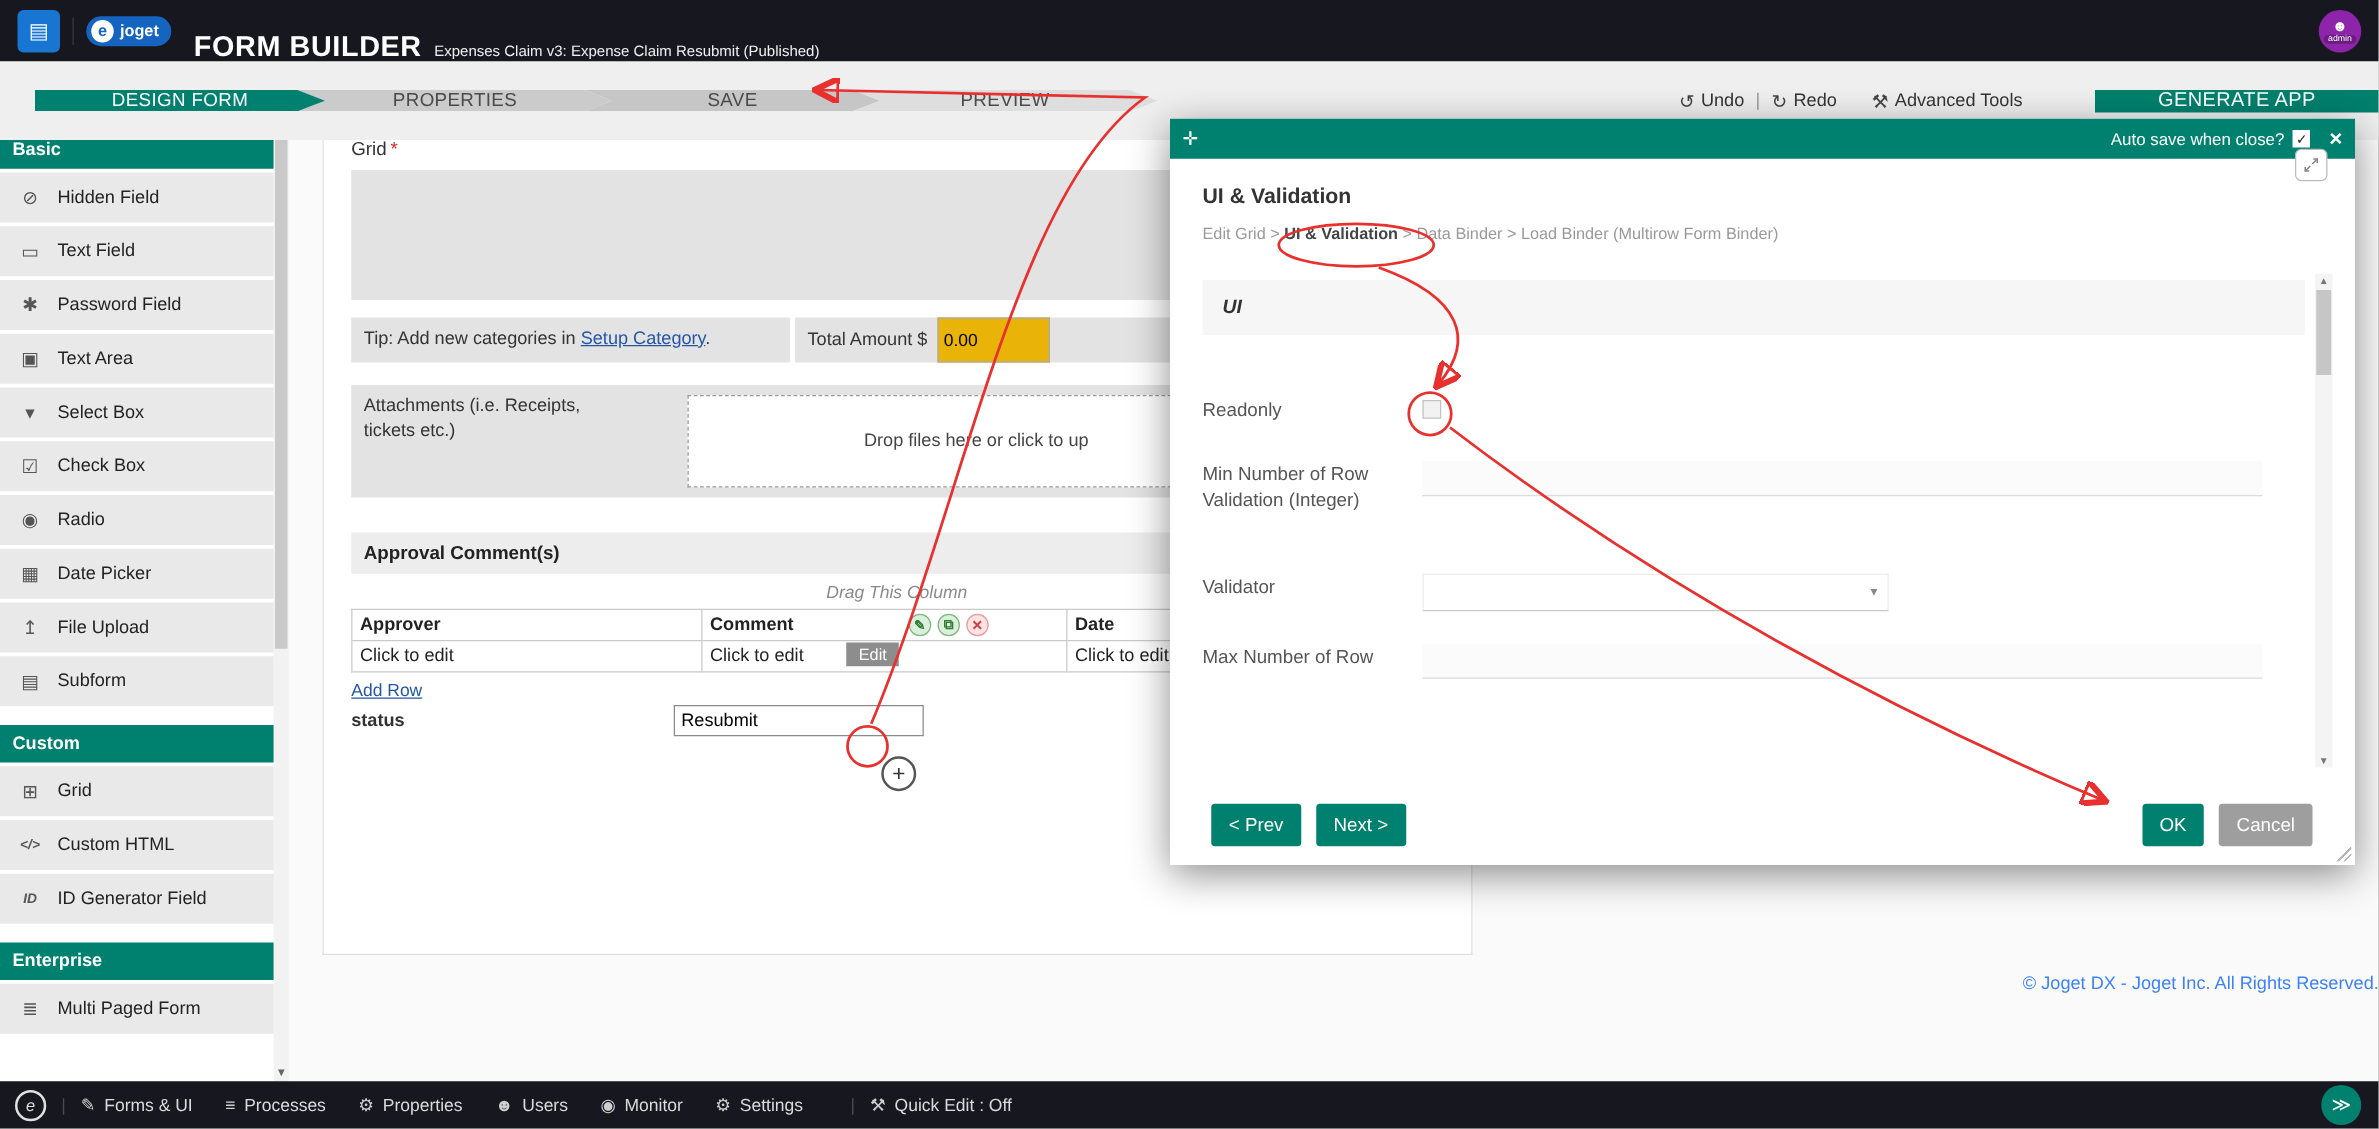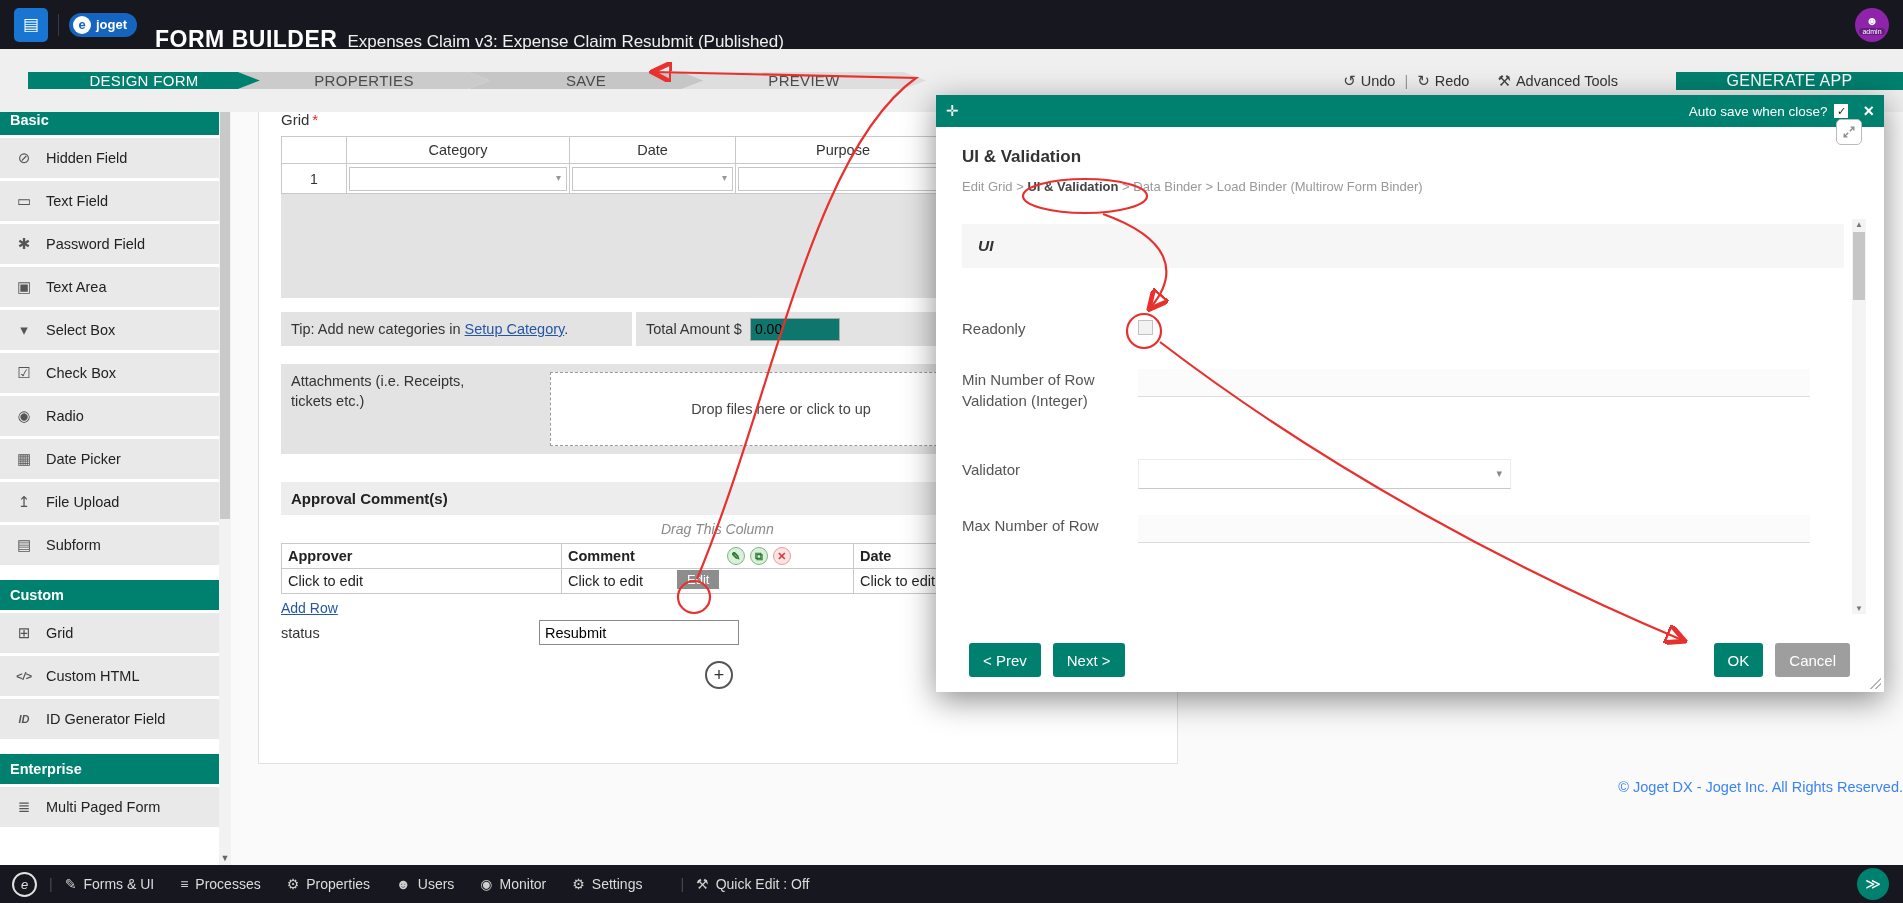--- a/index.html
+++ b/index.html
@@ -12,21 +12,21 @@
                 display:flex; align-items:center; padding:0 14px; gap:10px; z-index:10; }
   .app-icon { width:34px; height:34px; background:#1876d2; border-radius:5px; color:#fff;
               font-size:17px; display:flex; align-items:center; justify-content:center; }
   .hdr-sep { width:1px; height:22px; background:#3a3a46; }
   .joget-logo { display:flex; align-items:center; gap:5px; background:#1565c0; border-radius:14px; padding:3px 10px 3px 4px; }
   .joget-e { width:18px; height:18px; border-radius:50%; background:#fff; color:#1565c0; font-weight:bold;
              font-size:13px; display:flex; align-items:center; justify-content:center; }
   .joget-text { color:#fff; font-size:13px; font-weight:bold; }
   .hdr-titles { display:flex; align-items:baseline; gap:10px; margin-left:8px; }
   .hdr-title { color:#fff; font-size:23px; font-weight:bold; letter-spacing:.5px; }
-  .hdr-sub { color:#f0f0f0; font-size:17px;margin-top:36px; }
+  .hdr-sub { color:#f0f0f0; font-size:12px;margin-top:36px; }
   .avatar { margin-left:auto; width:34px; height:34px; border-radius:50%; background:#8e24aa; color:#fff;
             display:flex; flex-direction:column; align-items:center; justify-content:center; line-height:1; cursor:pointer; }
   .avatar .aglyph { font-size:12px; }
   .avatar .albl { font-size:7px; margin-top:1px; background:rgba(0,0,0,.25); padding:0 3px; border-radius:4px; }
 
   
   .toolbar { position:absolute; top:49px; left:0; right:0; height:63px; background:#efefef;
              display:flex; align-items:center; z-index:6;padding-left:28px; }
   .tab { display:flex; align-items:center; justify-content:center; font-size:15px; color:#4a4a4a;
          letter-spacing:.3px; cursor:pointer; }
@@ -69,21 +69,21 @@
   .grow td { height:30px; padding:2px; }
   .num-cell { text-align:center; font-size:14px; color:#333; }
   .fake-select { position:relative; height:24px; background:#fff; border:1px solid #c6c6c6; cursor:pointer; }
   .fake-select::after { content:"▾"; position:absolute; right:5px; top:4px; font-size:10px; color:#999; }
   .grid-gray { width:742px; height:104px; background:#e3e3e3; }
   .tip-row { margin-top:14px; display:flex; gap:4px; width:742px; }
   .tip-left { width:351px; background:#e3e3e3; padding:9px 10px; font-size:14.5px; color:#333; }
   .link { color:#2456a6; text-decoration:underline; cursor:pointer; }
   .tip-right { flex:1; background:#e3e3e3; display:flex; align-items:center; gap:8px; padding:0 10px;
                font-size:14.5px; color:#333; }
-  .amt-input { width:90px; height:23px; border:1px solid #aaa; font-size:14px; padding:0 4px; background:#0f766e;
+  .amt-input { width:90px; height:36px; border:1px solid #aaa; font-size:14px; padding:0 4px; background:#eab308;
                font-family:inherit; }
   .attach { margin-top:18px; width:742px; height:90px; background:#e3e3e3; position:relative;
             padding:8px 10px; font-size:14.5px; color:#333; }
   .attach-label { width:210px; line-height:1.35; }
   .dropzone { position:absolute; left:269px; top:8px; width:462px; height:74px; background:#fff;
               border:1px dashed #9a9a9a; display:flex; align-items:center; justify-content:center;
               font-size:14.5px; color:#444; cursor:pointer; }
   .approval-strip { margin-top:28px; width:742px; background:#ededed; font-weight:bold; font-size:15px;
                     color:#222; padding:8px 10px; }
   .drag-hint { margin-top:6px; width:742px; padding-left:380px; font-style:italic; color:#8a8a8a; font-size:14px; }
@@ -94,21 +94,21 @@
   .comment-head { display:flex; align-items:center; }
   .cicons { display:flex; gap:5px; margin-left:92px; }
   .cicon { width:18px; height:18px; border-radius:50%; font-size:11px; display:flex; align-items:center;
            justify-content:center; cursor:pointer; }
   .cicon.green { background:#dcefdc; color:#2e7d32; border:1px solid #7cb97c; }
   .cicon.red { background:#fde3e3; color:#d23f3f; border:1px solid #e89b9b; }
   .edit-tip { position:absolute; left:396px; top:27px; background:#8d8d8d; color:#fff; font-size:13px;
               padding:2px 10px; z-index:3; }
   .add-row { margin-top:6px; font-size:14px; }
   .status-row { margin-top:4px; display:flex; align-items:center; font-size:14.5px; color:#333; }
-  .status-label { width:258px; }
+  .status-label { width:258px;font-weight:bold; }
   .status-input { width:200px; height:25px; border:1px solid #8a8a8a; font-size:14.5px; padding:0 5px; font-family:inherit; }
   .plus-btn { margin:16px 0 0 424px; width:28px; height:28px; border:2px solid #555; border-radius:50%;
               display:flex; align-items:center; justify-content:center; font-size:18px; color:#333;
               background:#fff; cursor:pointer; }
   .page-footer { position:absolute; top:779px; left:0; width:100%; text-align:right; font-size:14.5px;
                  color:#3b82f6; z-index:1; }
 
   
   .dialog { position:absolute; left:936px; top:95px; width:948px; height:597px; background:#fff;
             box-shadow:0 8px 30px rgba(0,0,0,.45); z-index:50; }
@@ -283,48 +283,20 @@
   </div>
   <div class="side-scroll">
     <div class="side-thumb"></div>
     <div class="side-down"></div>
   </div>
 
   <div class="canvas">
     <div class="grid-label">
       <span>Grid</span><span class="req">*</span>
     </div>
-    <table class="gtable">
-      <colgroup>
-          <col style="width:65px">
-          <col style="width:223px">
-          <col style="width:166px">
-          <col style="width:215px">
-        </colgroup>
-      <tbody>
-          <tr class="ghead">
-        <td></td>
-        <td>Category</td>
-        <td>Date</td>
-        <td>Purpose</td>
-      </tr>
-      <tr class="grow">
-        <td class="num-cell">1</td>
-        <td>
-              <div class="fake-select"></div>
-            </td>
-        <td>
-              <div class="fake-select"></div>
-            </td>
-        <td>
-              <div class="fake-select"></div>
-            </td>
-      </tr>
-    </tbody>
-      </table>
     <div class="grid-gray"></div>
 
     <div class="tip-row">
       <div class="tip-left">
         <span>Tip: Add new categories in </span><span class="link">Setup Category</span><span>.</span>
       </div>
       <div class="tip-right">
         <span>Total Amount $</span>
         <input class="amt-input" value="0.00" style="">
       </div>

